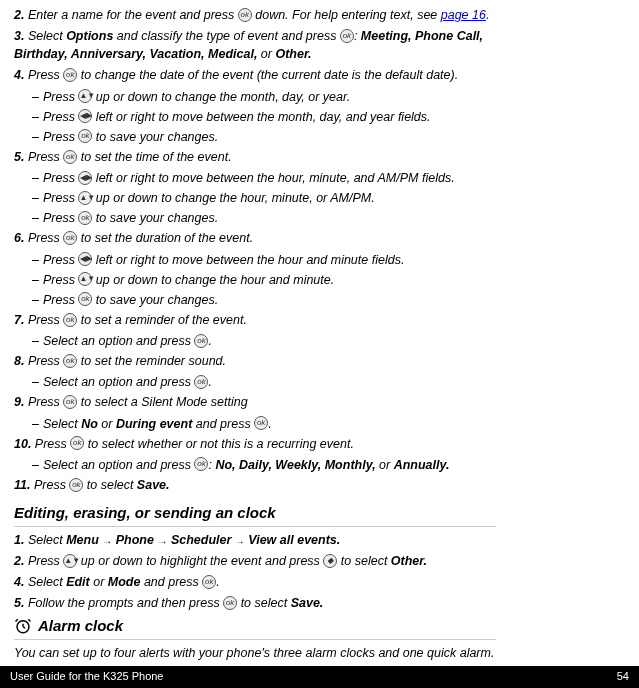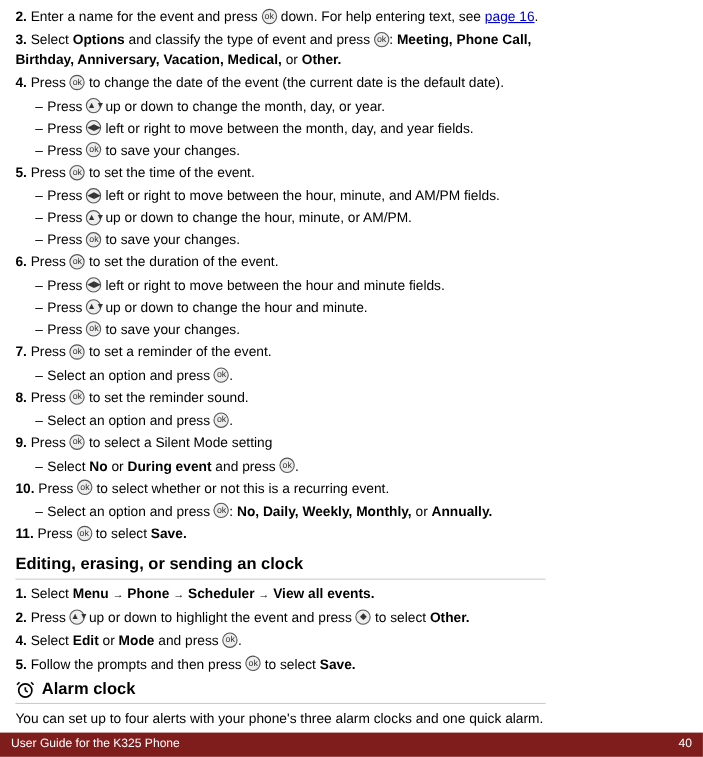--- a/index.html
+++ b/index.html
@@ -15,27 +15,28 @@
       line-height: 1.45;
       color: #000;
       background: #fff;
       overflow: hidden;
     }
     .page {
       width: 510px;
       height: 688px;
       padding: 6px 14px 0 14px;
       overflow: hidden;
+      font-style: italic;
     }
     .footer-bar {
       position: absolute;
       bottom: 0;
       left: 0;
       width: 100%;
-      background: #7f1d1d;
+      background: #000000;
       color: #fff;
       font-size: 11px;
       padding: 3px 10px;
       display: flex;
       align-items: center;
       justify-content: space-between;
     }
     .footer-bar span {
       color: #fff;
     }
@@ -264,14 +265,14 @@
       </svg>
       <span>Alarm clock</span>
     </div>
     <p>You can set up to four alerts with your phone's three alarm clocks and one quick alarm.</p>
 
   </div>
 </div>
 
 <div class="footer-bar">
   <span>User Guide for the K325 Phone</span>
-  <span>40</span>
+  <span>54</span>
 </div>
 
 </body></html>

